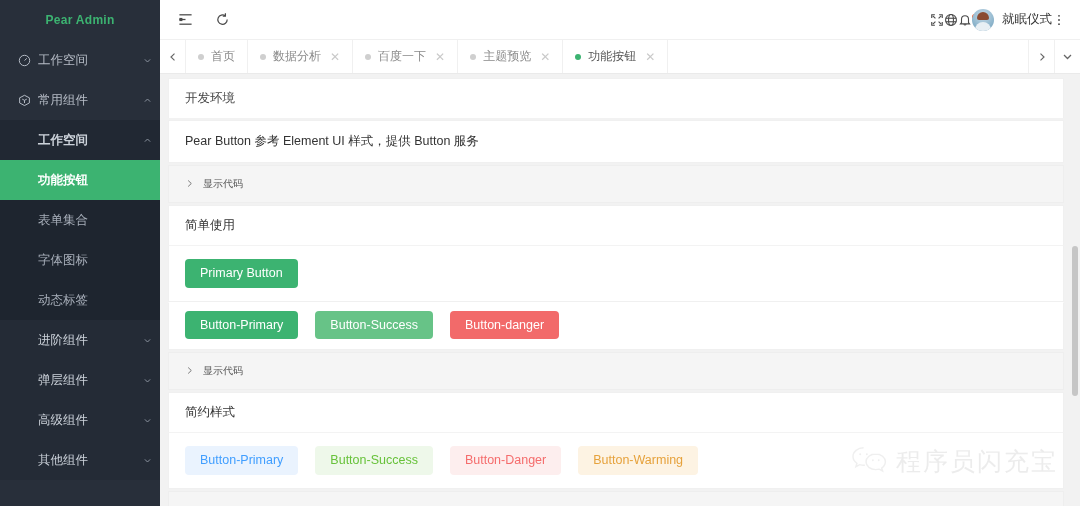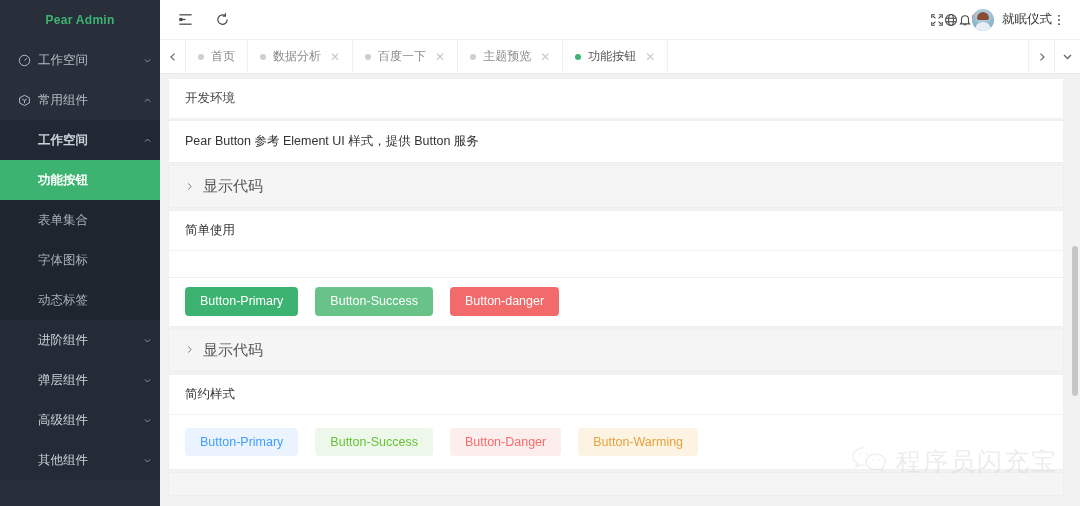--- a/index.html
+++ b/index.html
@@ -126,21 +126,21 @@
   .scroller { padding: 0 16px 0 8px; height: 100%; }
 
   .card {
     background: #fff; border: 1px solid #f0f0f0;
     margin-bottom: 2px;
   }
   .card.env { padding: 11px 16px; font-size: 12.5px; color: #444; border-bottom:none; }
   .card.desc { padding: 12px 16px; font-size: 12.5px; color: #333; }
   .codebar {
     background: #f5f5f5; border: 1px solid #eeeeee;
-    padding: 11px 16px; font-size: 15px; color: #555;
+    padding: 11px 16px; font-size: 10px; color: #555;
     display: flex; align-items: center; gap: 9px; cursor: pointer;
     margin-bottom: 2px;
   }
   .codebar .arw { color: #777; font-size: 11px; }
   .sec-title {
     background: #fff; border: 1px solid #f0f0f0; border-bottom: 1px solid #f3f3f3;
     padding: 11px 16px; font-size: 12.5px; color: #333;
   }
   .btn-row {
     background: #fff; border: 1px solid #f0f0f0; border-top: none;
@@ -409,20 +409,21 @@
           <span class="arw">
             <svg width="9" height="9" viewBox="0 0 12 12" fill="none" stroke="currentColor" stroke-width="1.3">
                 <path d="M4.2 2 L8.4 6 L4.2 10"></path>
               </svg>
           </span>
           <span>显示代码</span>
         </div>
 
         <div class="sec-title">简单使用</div>
         <div class="btn-row">
+          <button class="btn primary">Primary Button</button>
         </div>
         <div class="btn-row tight" style="border-top:1px solid #fff;margin-bottom:2px;">
           <button class="btn primary">Button-Primary</button>
           <button class="btn success">Button-Success</button>
           <button class="btn danger">Button-danger</button>
         </div>
 
         <div class="codebar">
           <span class="arw">
             <svg width="9" height="9" viewBox="0 0 12 12" fill="none" stroke="currentColor" stroke-width="1.3">

